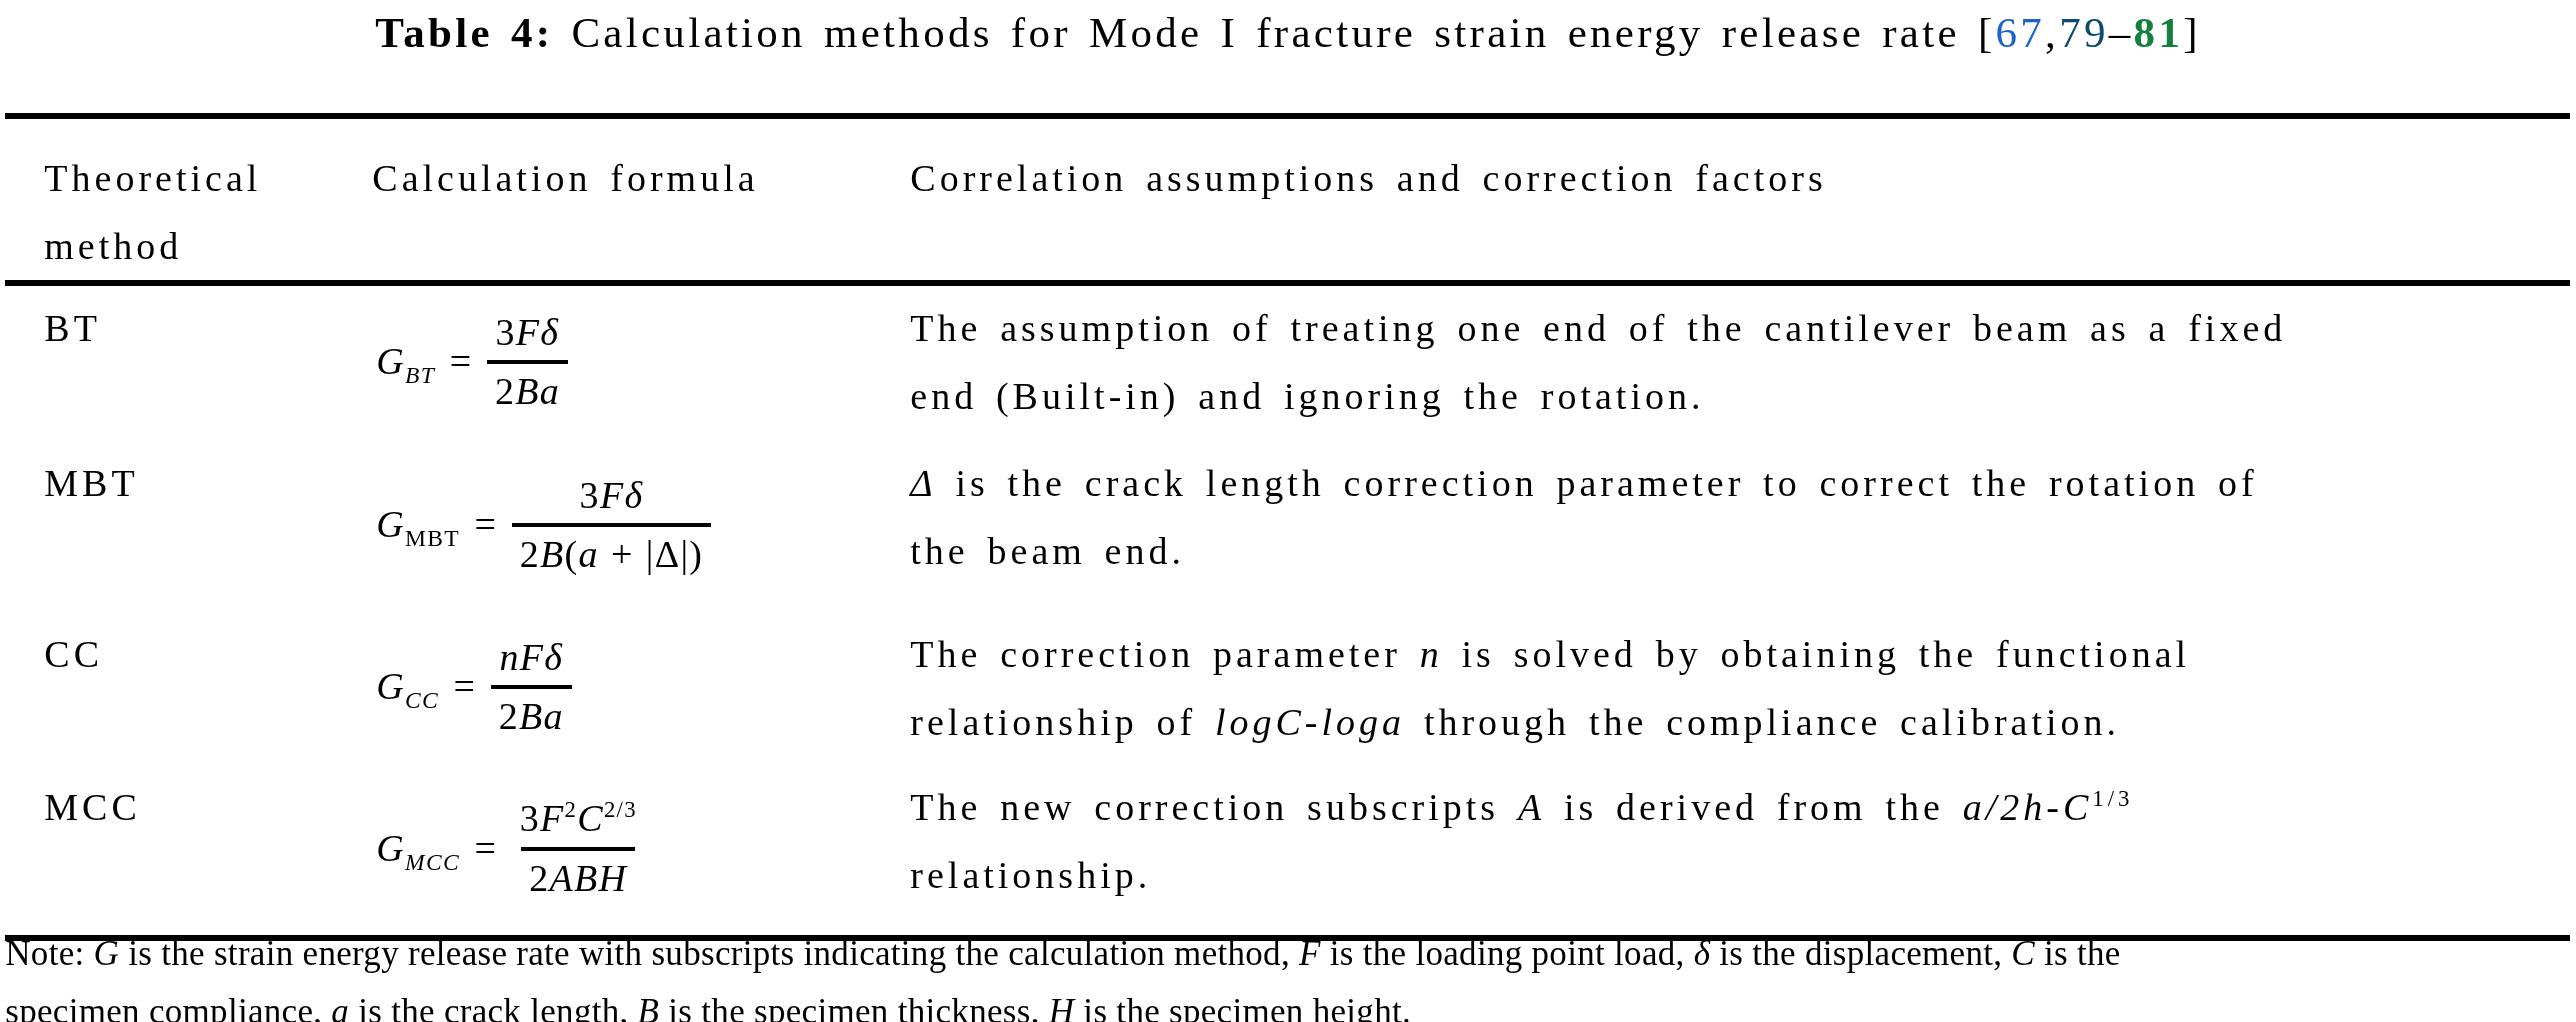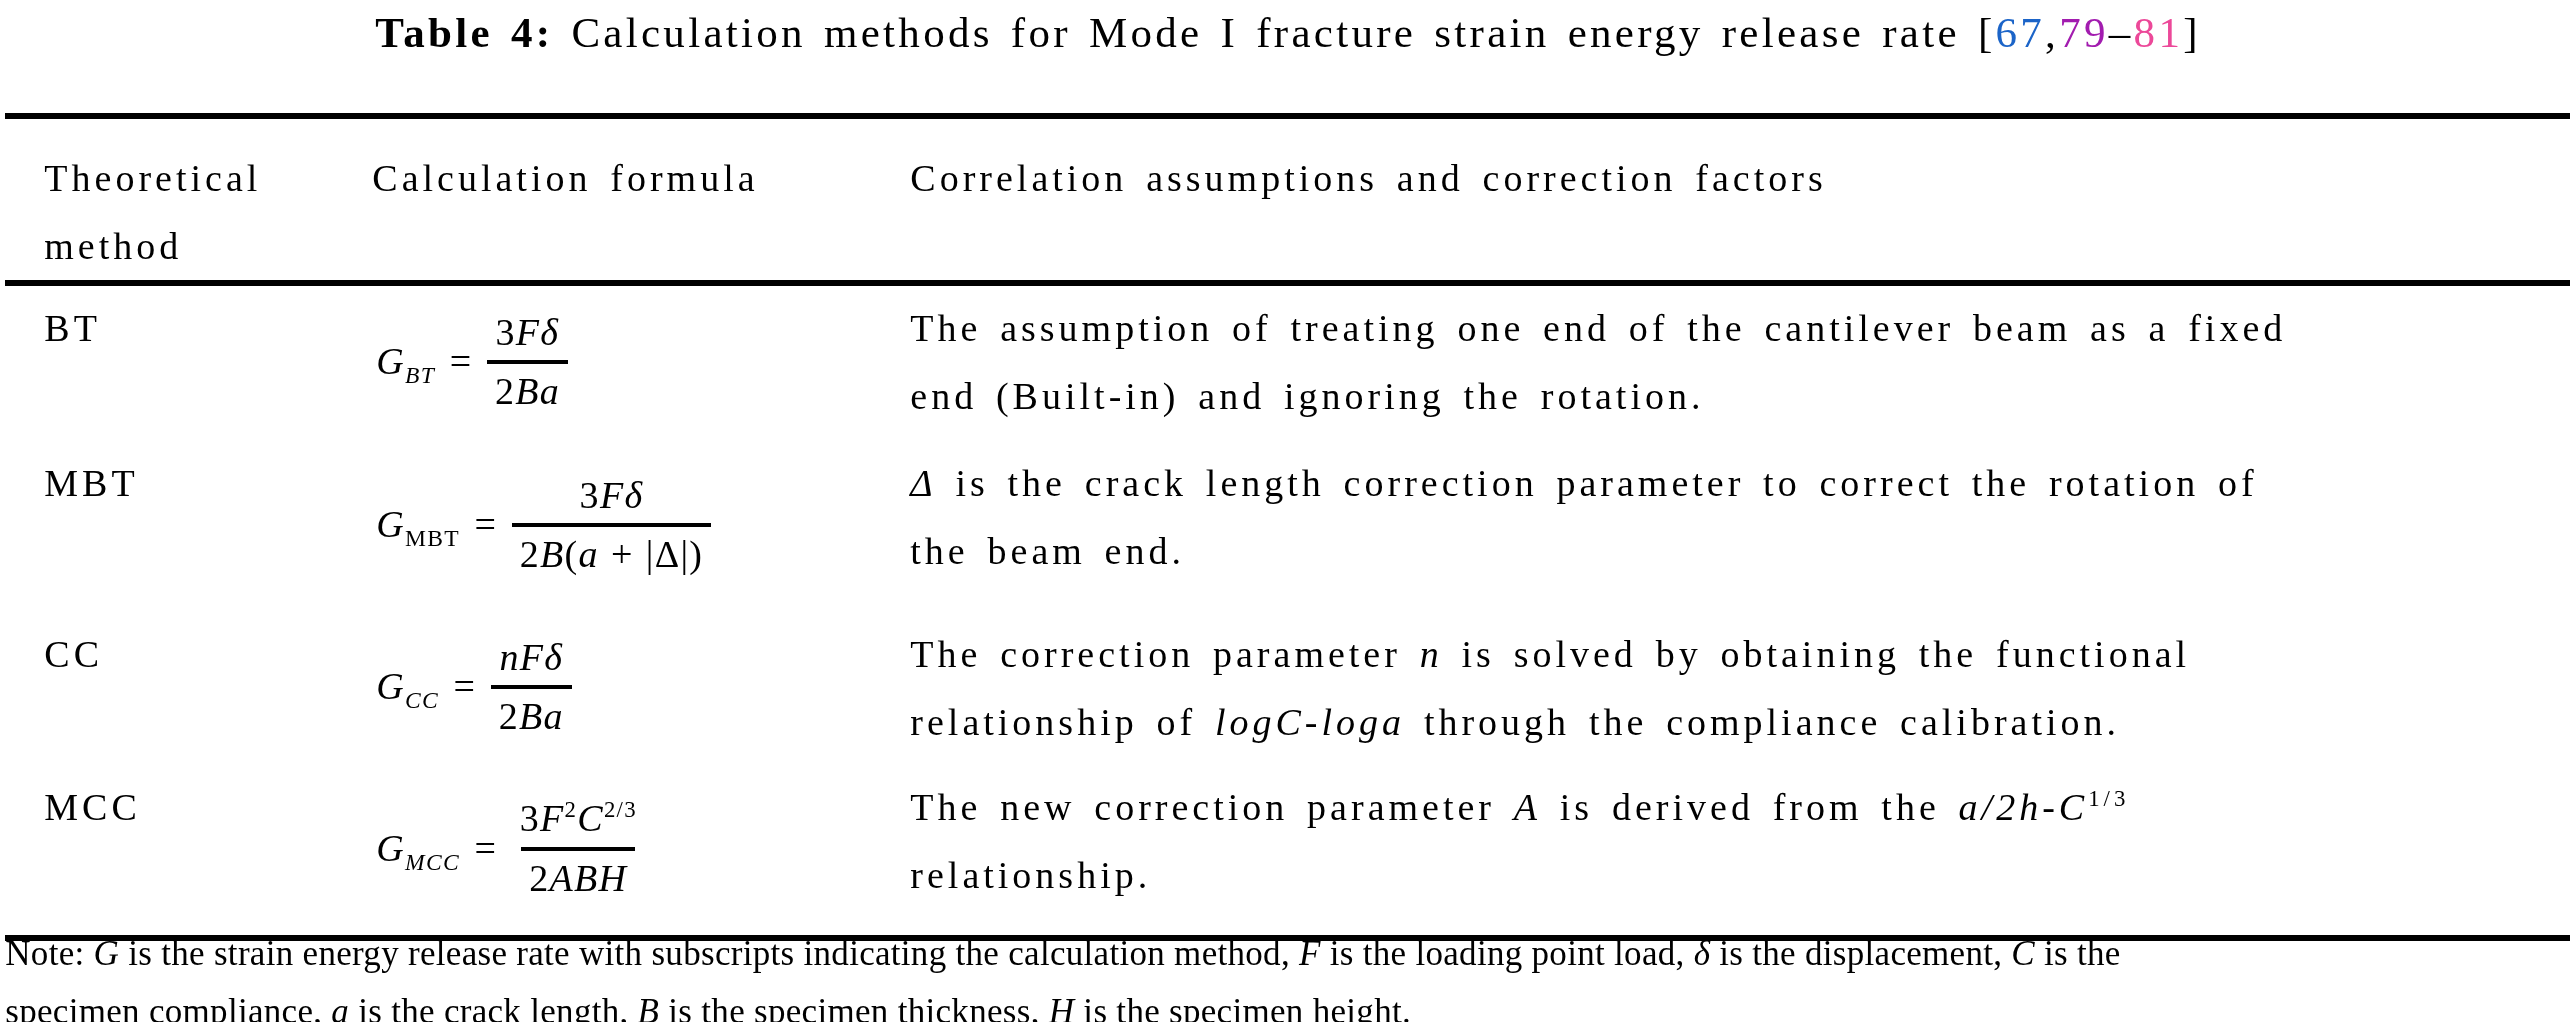--- a/index.html
+++ b/index.html
@@ -101,21 +101,21 @@
     line-height: 58px;
     letter-spacing: 0.3px;
   }
   .note .line { white-space: nowrap; }
 </style>
 </head>
 <body>
 
 <div class="page">
 
-  <div class="caption"><span class="bf">Table 4: </span><span>Calculation methods for Mode I fracture strain energy release rate </span><span>[</span><span style="color: rgb(27, 100, 200);">67</span><span>,</span><span style="color: #a21caf;">79</span><span>–</span><span style="color: #ec4899;">81</span><span>]</span></div>
+  <div class="caption"><span class="bf">Table 4: </span><span>Calculation methods for Mode I fracture strain energy release rate </span><span>[</span><span style="color: rgb(27, 100, 200);">67</span><span>,</span><span style="color: #0c4a6e;">79</span><span>–</span><span style="color: #15803d; font-weight: bold;">81</span><span>]</span></div>
 
   <table class="methods">
     <colgroup>
       <col class="c1">
         <col class="c2">
         <col class="c3">
     </colgroup>
     <thead>
       <tr>
         <th class="h1">Theoretical method</th>
@@ -184,21 +184,21 @@
           <span class="formula">
             <span class="lhs"><span class="it">G</span><sub class="it">MCC</sub></span>
             <span class="eq">=</span>
             <span class="frac">
               <span class="num"><span>3</span><span class="it">F</span><sup>2</sup><span class="it">C</span><sup>2/3</sup></span>
               <span class="den"><span>2</span><span class="it">ABH</span></span>
             </span>
           </span>
         </td>
         <td class="desc">
-          <div class="line"><span>The new correction parameter </span><span class="it">A</span><span> is derived from the </span><span class="it">a/2h-C</span><sup>1/3</sup></div>
+          <div class="line"><span>The new correction subscripts </span><span class="it">A</span><span> is derived from the </span><span class="it">a/2h-C</span><sup>1/3</sup></div>
           <div class="line"><span>relationship.</span></div>
         </td>
       </tr>
     </tbody>
   </table>
 
   <div class="note">
     <div class="line"><span>Note: </span><span class="it">G</span><span> is the strain energy release rate with subscripts indicating the calculation method, </span><span class="it">F</span><span> is the loading point load, </span><span class="it">δ</span><span> is the displacement, </span><span class="it">C</span><span> is the</span></div>
     <div class="line"><span>specimen compliance, </span><span class="it">a</span><span> is the crack length, </span><span class="it">B</span><span> is the specimen thickness, </span><span class="it">H</span><span> is the specimen height.</span></div>
   </div>

